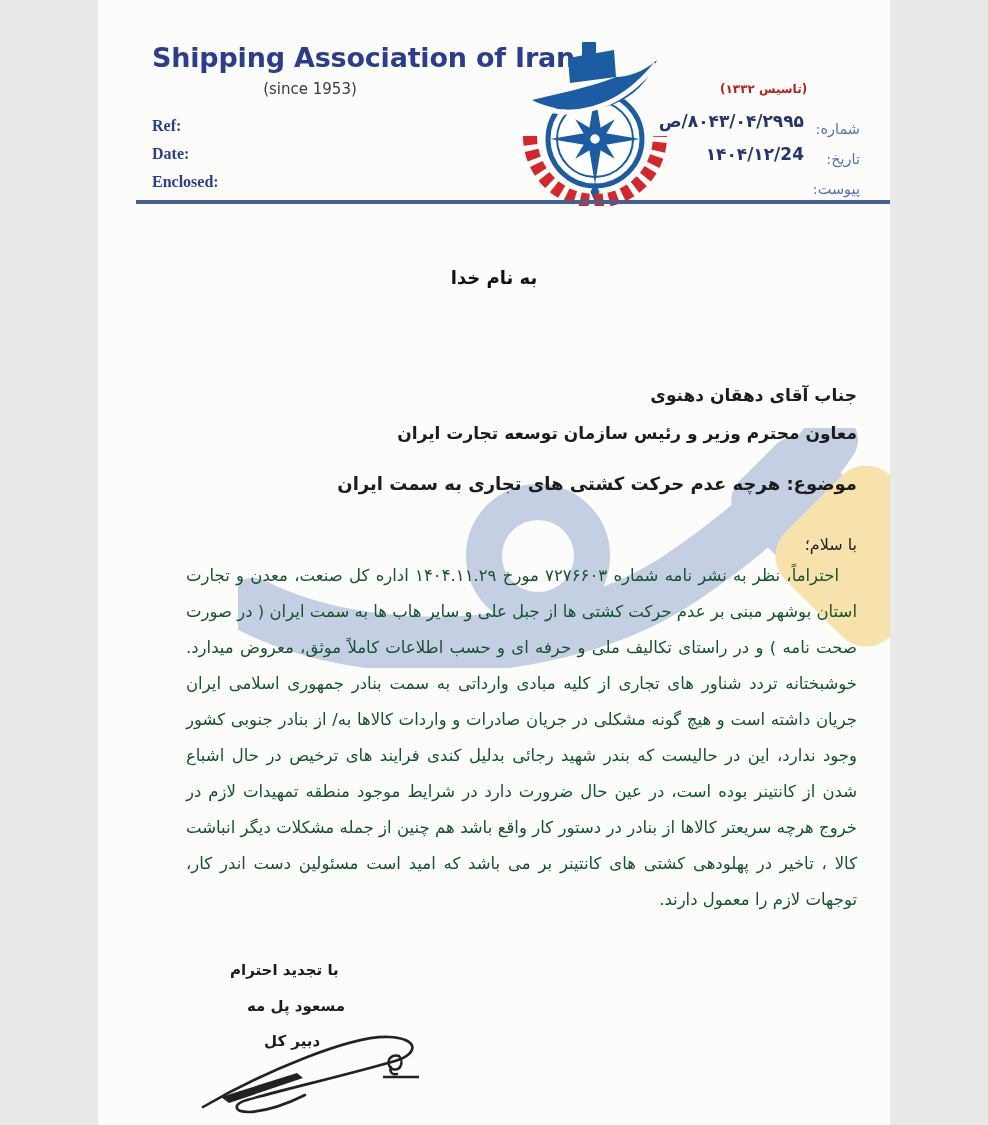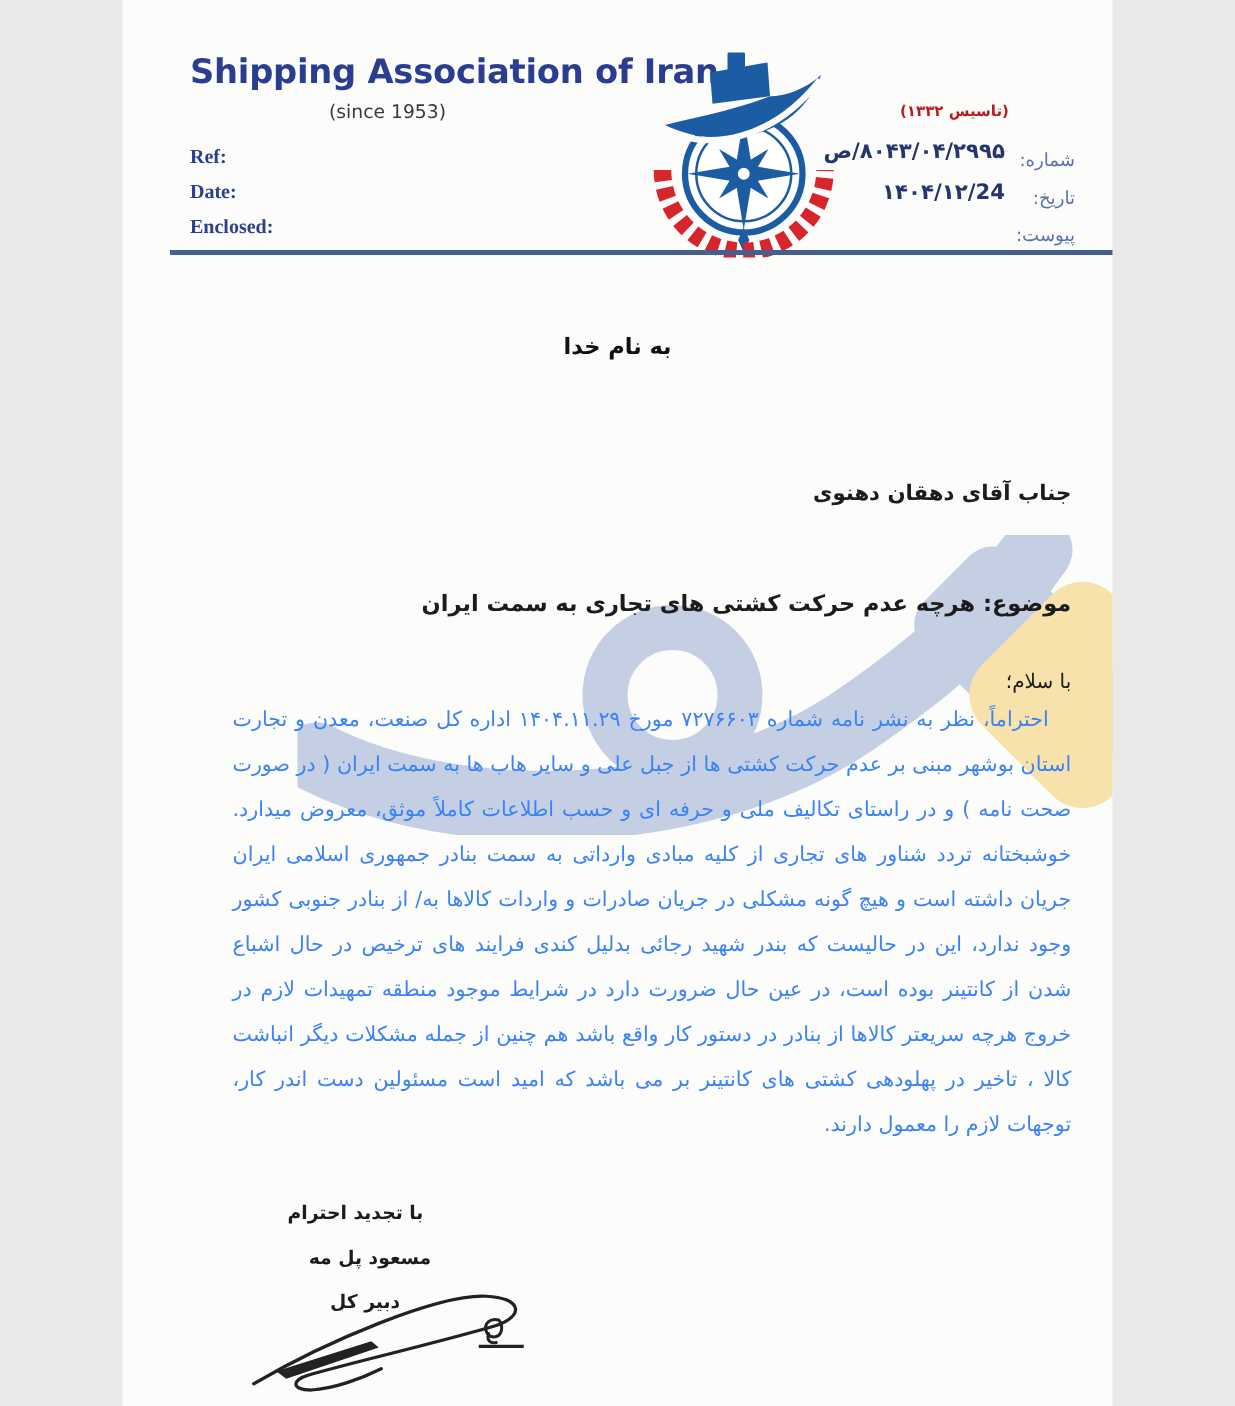--- a/index.html
+++ b/index.html
@@ -22,21 +22,21 @@
   .date-value{right:86px;top:144px;font-size:17px;font-weight:bold;color:#26356e;}
   .rule{left:38px;top:200px;width:912px;height:4px;background:#45608e;}
   
   .bismillah{left:0;right:0;top:237px;text-align:center;font-size:18px;font-weight:bold;color:#111;margin-top:30px;}
   .recipient1{right:33px;top:385px;font-size:17px;font-weight:bold;}
   .recipient2{right:33px;top:423px;font-size:17px;font-weight:bold;}
   .subject{right:33px;top:473px;font-size:18px;font-weight:bold;}
   .salutation{right:33px;top:535px;font-size:16px;}
   .body-text{
     right:33px;left:88px;top:558px;direction:rtl;text-align:justify;
-    font-size:16.5px;line-height:36px;text-indent:18px;color:#3b82f6;
+    font-size:16.5px;line-height:36px;text-indent:18px;color:#14532d;
   }
   
   .sig-closing{left:132px;top:961px;font-size:15px;font-weight:bold;}
   .sig-name{left:149px;top:997px;font-size:15px;font-weight:bold;}
   .sig-title{left:166px;top:1032px;font-size:15px;font-weight:bold;}
   .wm{left:140px;top:428px;width:724px;height:240px;}
   .logo{left:418px;top:36px;width:158px;height:170px;}
   svg{display:block;}
 </style>
 </head>
@@ -93,20 +93,21 @@
     <div>تاریخ:</div>
     <div>پیوست:</div>
   </div>
   <div class="abs num-value rtl">۸۰۴۳/۰۴/۲۹۹۵/ص</div>
   <div class="abs date-value rtl">۱۴۰۴/۱۲/24</div>
 
   <div class="abs rule"></div>
 
   <div class="abs bismillah rtl">به نام خدا</div>
   <div class="abs recipient1 rtl">جناب آقای دهقان دهنوی</div>
+  <div class="abs recipient2 rtl">معاون محترم وزیر و رئیس سازمان توسعه تجارت ایران</div>
   <div class="abs subject rtl">موضوع: هرچه عدم حرکت کشتی های تجاری به سمت ایران</div>
   <div class="abs salutation rtl">با سلام؛</div>
   <div class="abs body-text">احتراماً، نظر به نشر نامه شماره ۷۲۷۶۶۰۳ مورخ ۱۴۰۴.۱۱.۲۹ اداره کل صنعت، معدن و تجارت استان بوشهر مبنی بر عدم حرکت کشتی ها از جبل علی و سایر هاب ها به سمت ایران ( در صورت صحت نامه ) و در راستای تکالیف ملی و حرفه ای و حسب اطلاعات کاملاً موثق، معروض میدارد. خوشبختانه تردد شناور های تجاری از کلیه مبادی وارداتی به سمت بنادر جمهوری اسلامی ایران جریان داشته است و هیچ گونه مشکلی در جریان صادرات و واردات کالاها به/ از بنادر جنوبی کشور وجود ندارد، این در حالیست که بندر شهید رجائی بدلیل کندی فرایند های ترخیص در حال اشباع شدن از کانتینر بوده است، در عین حال ضرورت دارد در شرایط موجود منطقه تمهیدات لازم در خروج هرچه سریعتر کالاها از بنادر در دستور کار واقع باشد هم چنین از جمله مشکلات دیگر انباشت کالا ، تاخیر در پهلودهی کشتی های کانتینر بر می باشد که امید است مسئولین دست اندر کار، توجهات لازم را معمول دارند.</div>
 
   <div class="abs sig-closing rtl">با تجدید احترام</div>
   <div class="abs sig-name rtl">مسعود پل مه</div>
   <div class="abs sig-title rtl">دبیر کل</div>
 
   <svg class="abs" style="left:95px;top:1023px;width:245px;height:92px" viewBox="0 0 245 92" aria-hidden="true">
     <path d="M10,84 C68,50 158,12 196,14 C224,15 228,30 202,38 C150,53 92,66 54,77

